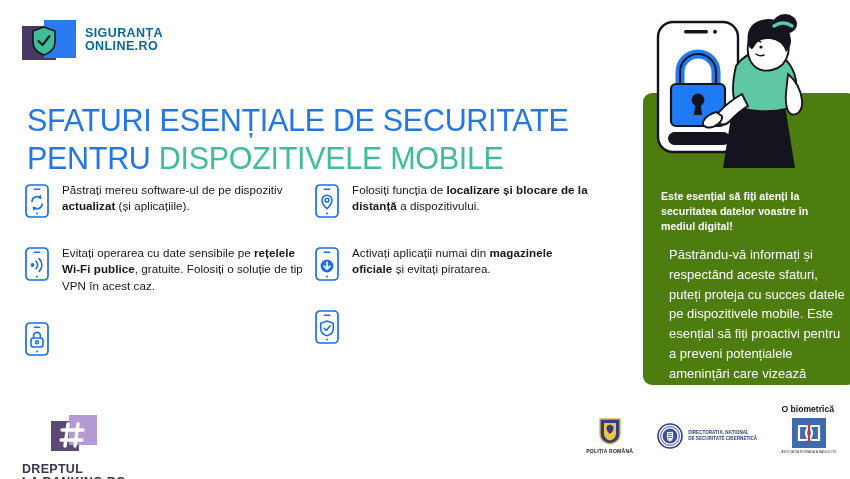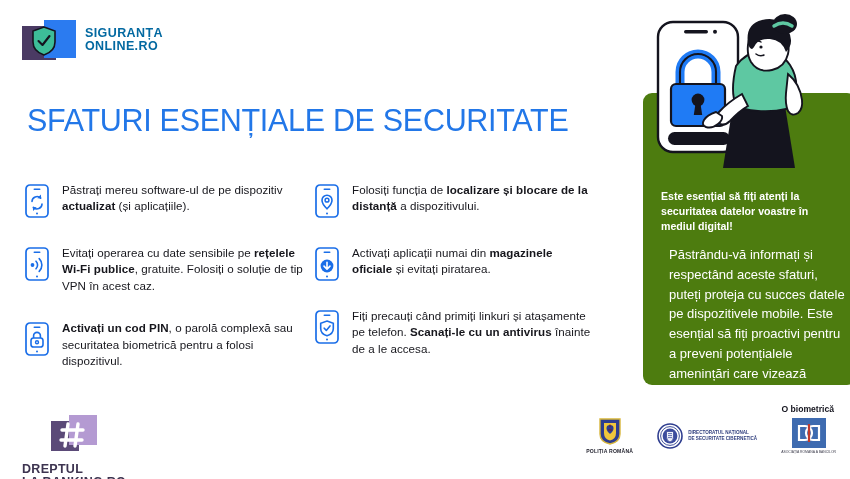--- a/index.html
+++ b/index.html
@@ -88,20 +88,23 @@
       </svg>
     </div>
     <div class="brand-text">
       <div>SIGURANȚA</div>
       <div>ONLINE.RO</div>
     </div>
   </div>
 
   <div class="title">
     <span class="l1">SFATURI ESENȚIALE DE SECURITATE</span>
+    <span class="l2">
+      <span class="pentru">PENTRU </span><span class="disp">DISPOZITIVELE MOBILE</span>
+    </span>
   </div>
 
   <div class="tips">
 
     <div class="tipcol">
 
       <div class="tip">
         <svg class="tip-ico" viewBox="0 0 26 36">
           <rect x="2" y="2" width="22" height="32" rx="4" fill="none" stroke="#1a6ee8" stroke-width="1.7"></rect>
           <rect x="9.5" y="5.5" width="7" height="1.6" rx=".8" fill="#1a6ee8"></rect>
@@ -132,23 +135,20 @@
 
       <div class="tip">
         <svg class="tip-ico" viewBox="0 0 26 36">
           <rect x="2" y="2" width="22" height="32" rx="4" fill="none" stroke="#1a6ee8" stroke-width="1.7"></rect>
           <rect x="9.5" y="5.5" width="7" height="1.6" rx=".8" fill="#1a6ee8"></rect>
           <circle cx="13" cy="30.5" r="1" fill="#1a6ee8"></circle>
           <rect x="7" y="17" width="12" height="9" rx="2.6" fill="none" stroke="#1a6ee8" stroke-width="1.6"></rect>
           <path d="M9.6 17 v-2.2 a3.4 3.4 0 0 1 6.8 0 V17" fill="none" stroke="#1a6ee8" stroke-width="1.6"></path>
           <circle cx="13" cy="21.3" r="1.5" fill="none" stroke="#1a6ee8" stroke-width="1.4"></circle>
         </svg>
-        <div class="tip-txt">
-          <b>Activați un cod PIN</b><span>, o parolă complexă sau securitatea biometrică pentru a folosi dispozitivul.</span>
-        </div>
       </div>
 
     </div>
 
     <div class="tipcol">
 
       <div class="tip">
         <svg class="tip-ico" viewBox="0 0 26 36">
           <rect x="2" y="2" width="22" height="32" rx="4" fill="none" stroke="#1a6ee8" stroke-width="1.7"></rect>
           <rect x="9.5" y="5.5" width="7" height="1.6" rx=".8" fill="#1a6ee8"></rect>
@@ -175,23 +175,20 @@
       </div>
 
       <div class="tip">
         <svg class="tip-ico" viewBox="0 0 26 36">
           <rect x="2" y="2" width="22" height="32" rx="4" fill="none" stroke="#1a6ee8" stroke-width="1.7"></rect>
           <rect x="9.5" y="5.5" width="7" height="1.6" rx=".8" fill="#1a6ee8"></rect>
           <circle cx="13" cy="30.5" r="1" fill="#1a6ee8"></circle>
           <path d="M13 12 L19.3 14.3 V19.4 C19.3 23.3 16.3 25.7 13 26.7 C9.7 25.7 6.7 23.3 6.7 19.4 V14.3 Z" fill="none" stroke="#1a6ee8" stroke-width="1.6"></path>
           <path d="M10.2 19.2 L12.3 21.4 L16 16.9" fill="none" stroke="#1a6ee8" stroke-width="1.6" stroke-linecap="round" stroke-linejoin="round"></path>
         </svg>
-        <div class="tip-txt">
-          <span>Fiți precauți când primiți linkuri și atașamente pe telefon. </span><b>Scanați-le cu un antivirus</b><span> înainte de a le accesa.</span>
-        </div>
       </div>
 
     </div>
   </div>
 
   <div class="bluepanel">
     <div class="bp-head">Este esențial să fiți atenți la securitatea datelor voastre în mediul digital!</div>
     <div class="bp-body">Păstrându-vă informați și respectând aceste sfaturi, puteți proteja cu succes datele pe dispozitivele mobile. Este esențial să fiți proactivi pentru a preveni potențialele amenințări care vizează dispozitivele mobile.</div>
   </div>
 

